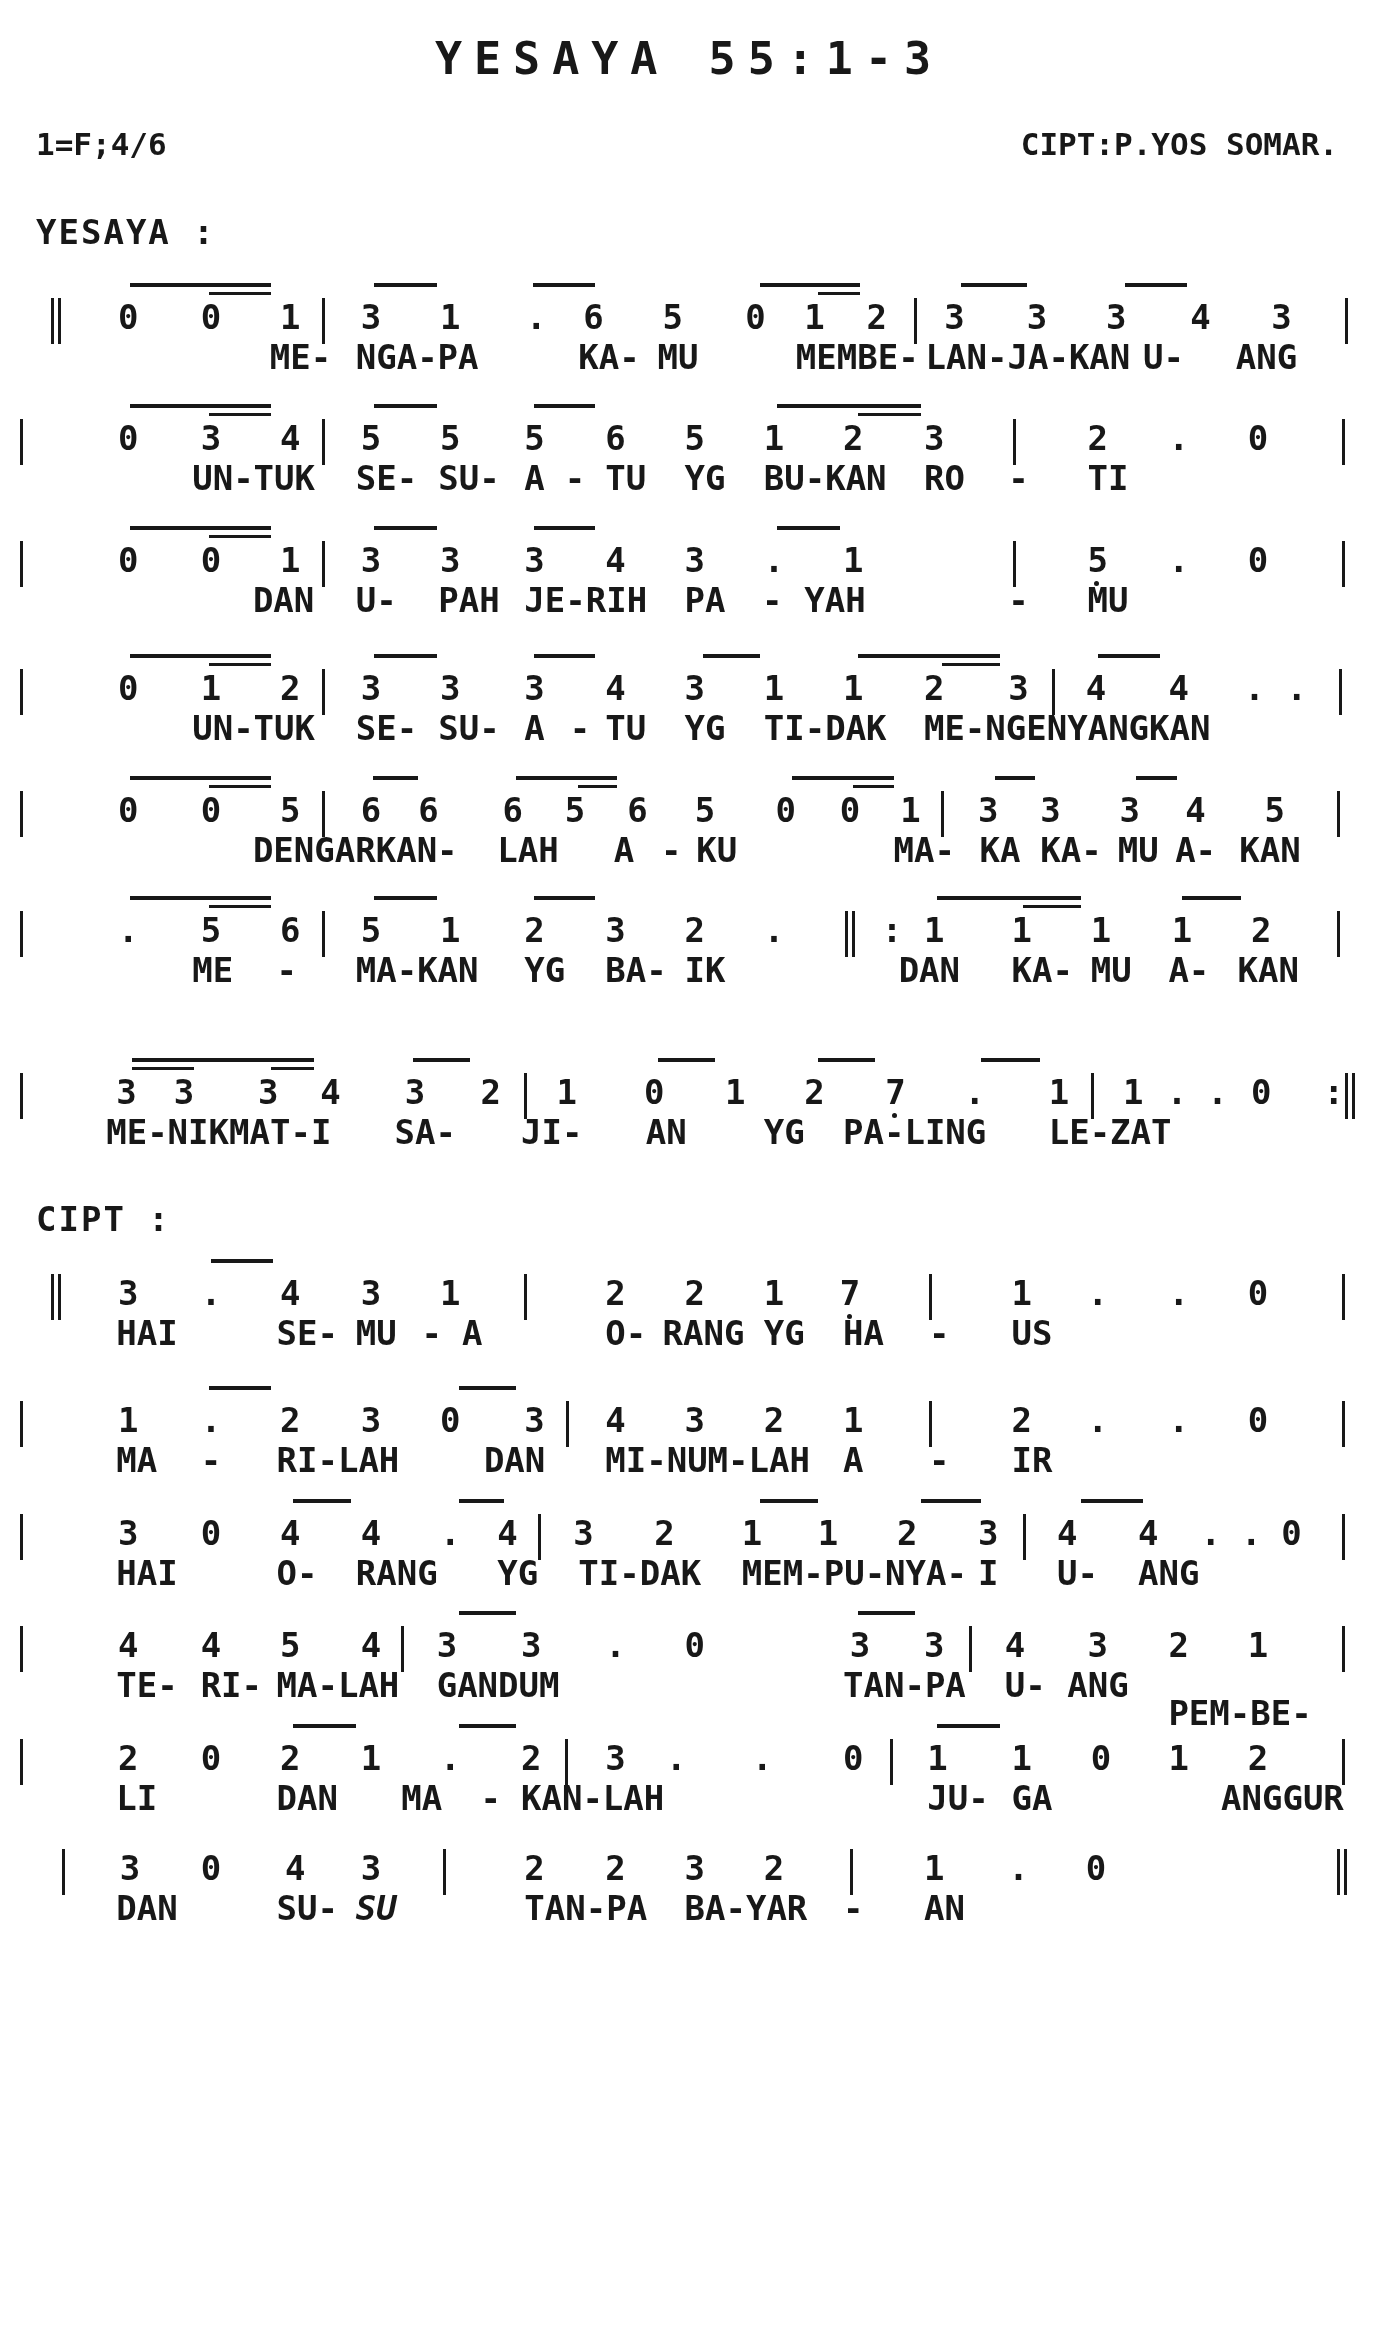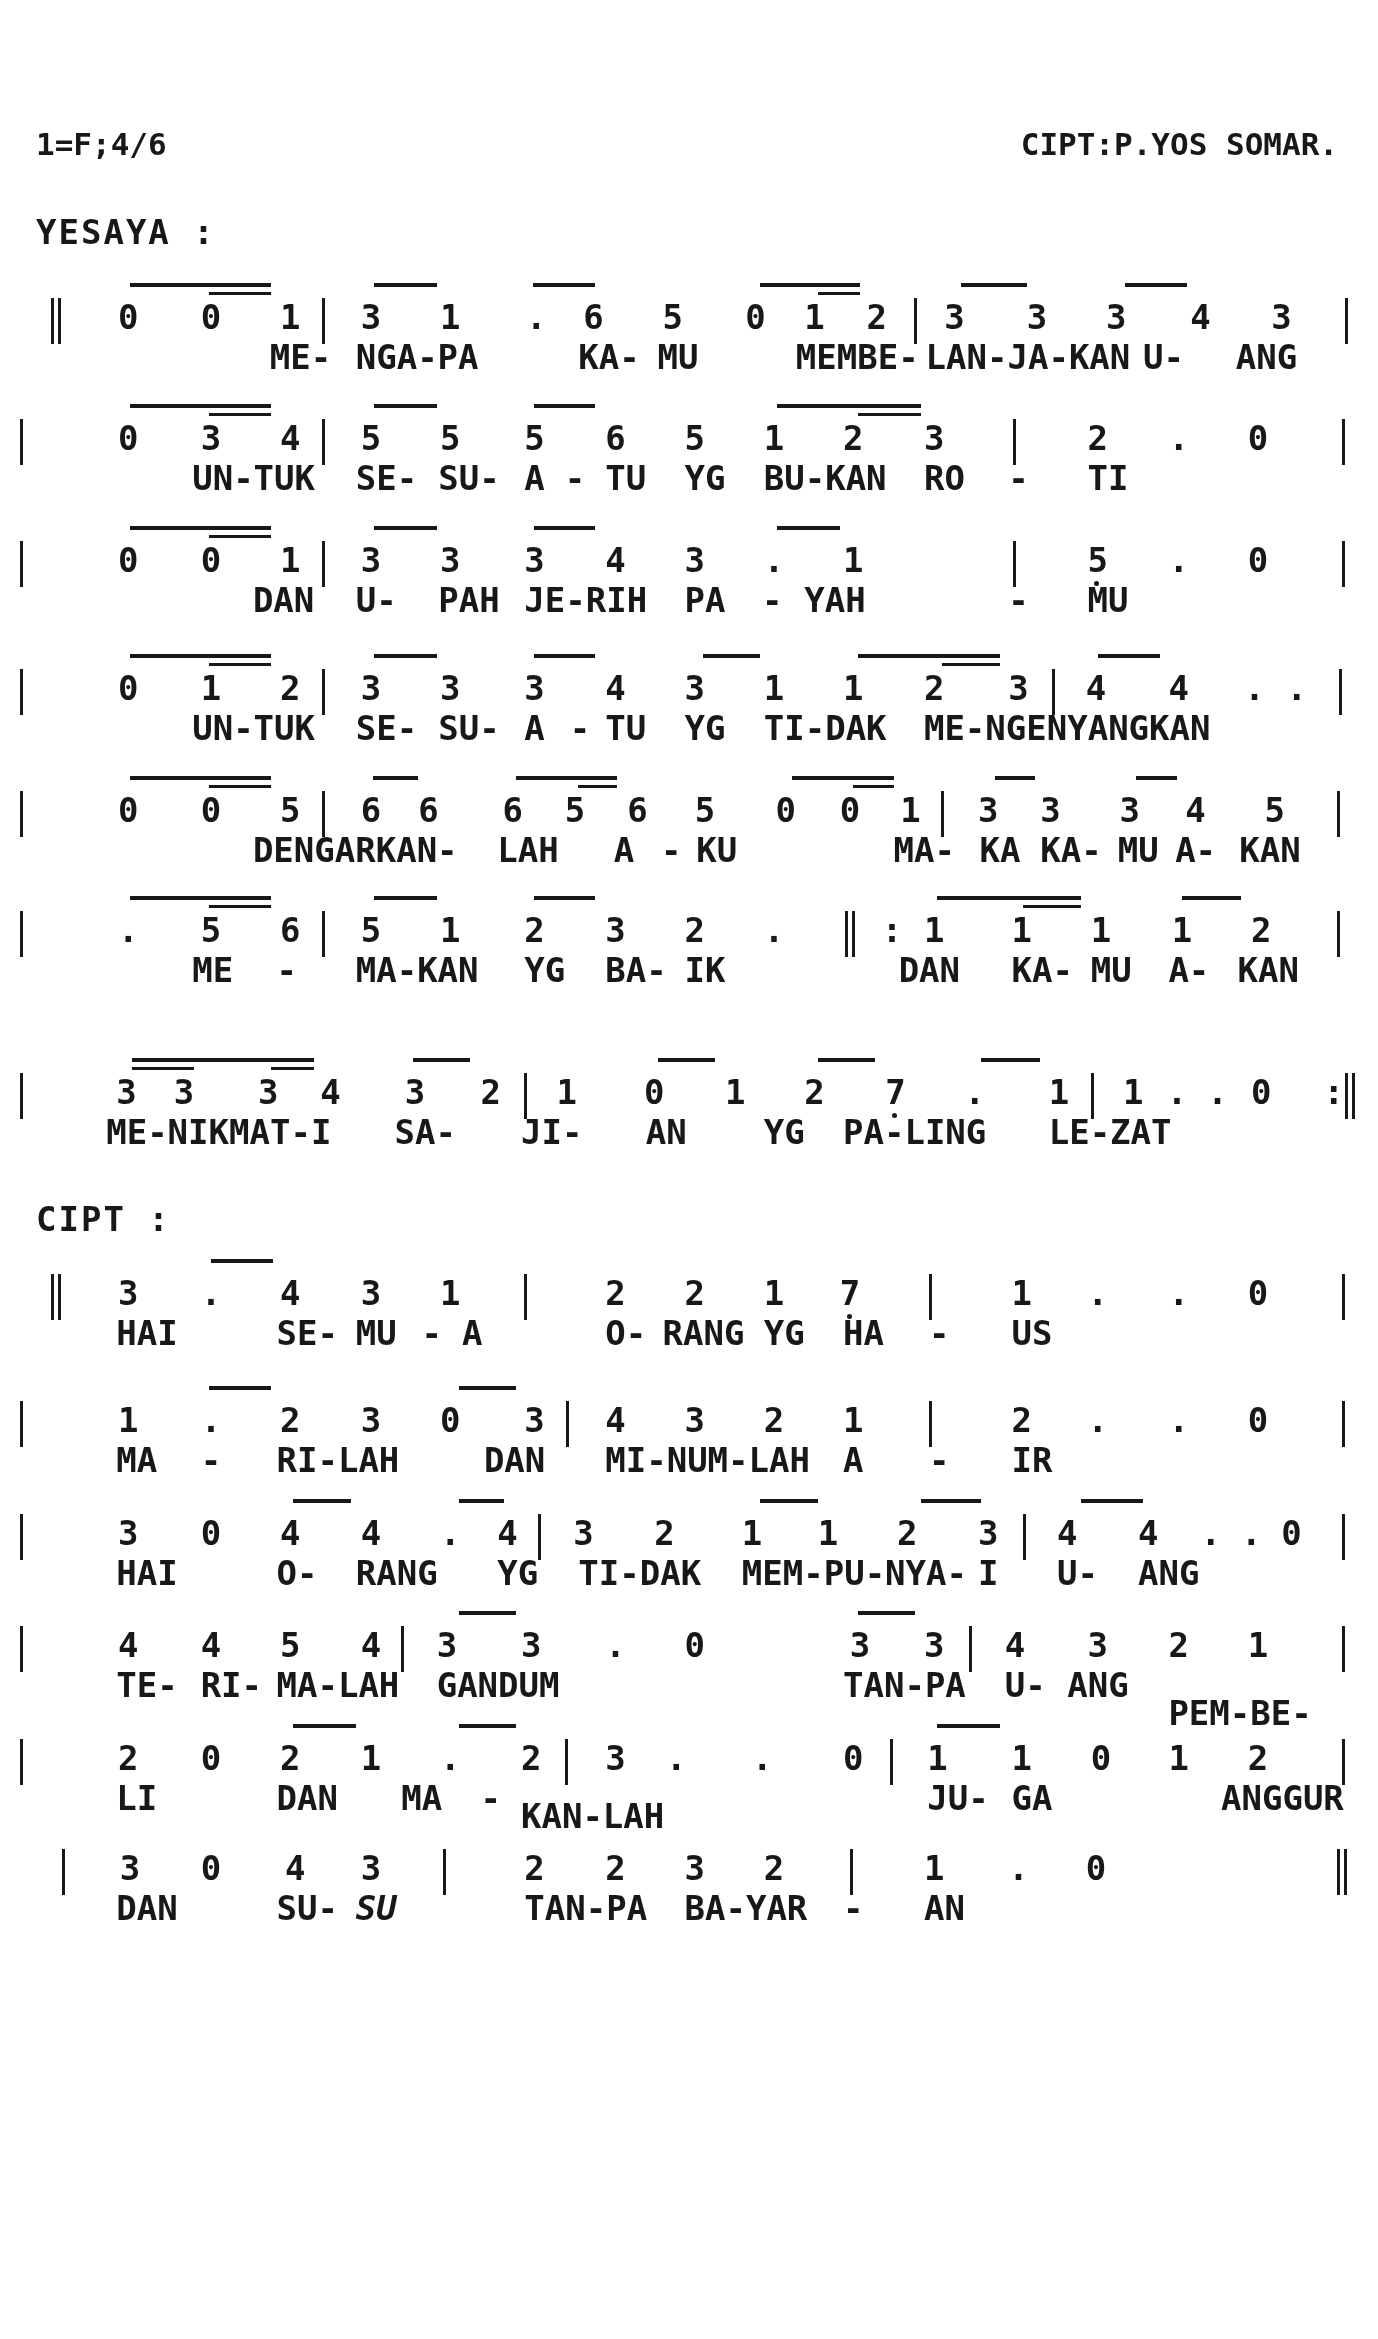--- a/index.html
+++ b/index.html
@@ -22,20 +22,21 @@
   .bar{position:absolute;top:-9px;width:3px;height:46px;background:#181818;}
   .dbar{position:absolute;top:-9px;width:10px;height:46px;border-left:3px solid #181818;border-right:3px solid #181818;box-sizing:border-box;}
   .beam{position:absolute;height:4px;background:#181818;}
   .beam.r1{height:3px;}
   .ldot{position:absolute;width:5px;height:5px;border-radius:50%;background:#181818;}
 </style>
 </head>
 <body>
 
 <div id="sheet">
+  <div class="title">YESAYA 55:1-3</div>
   <div class="meta-left">1=F;4/6</div>
   <div class="meta-right">CIPT:P.YOS SOMAR.</div>
   <div class="sec refren">YESAYA :</div>
   <div class="sec bait">CIPT :</div>
   <div id="lines">
       <div class="line" style="top: 307px;">
         <div class="beam" style="left: 129.822px; width: 141.624px; top: -24px;"></div>
         <div class="beam r1" style="left: 209.064px; width: 62.382px; top: -15px;"></div>
         <div class="beam" style="left: 374.292px; width: 62.382px; top: -24px;"></div>
         <div class="beam" style="left: 532.776px; width: 62.382px; top: -24px;"></div>
@@ -452,21 +453,21 @@
         <div class="note" style="left: 927.3px;">1</div>
         <div class="note" style="left: 1011.6px;">1</div>
         <div class="note" style="left: 1090.84px;">0</div>
         <div class="note" style="left: 1168.4px;">1</div>
         <div class="note" style="left: 1247.64px;">2</div>
         <div class="bar" style="left: 1342.06px;"></div>
         <div class="lyr" style="left: 116.334px;">LI</div>
         <div class="lyr" style="left: 276.504px;">DAN</div>
         <div class="lyr" style="left: 401.268px;">MA</div>
         <div class="lyr" style="left: 480.51px;">-</div>
-        <div class="lyr" style="left: 520.974px; margin-top: 18px;">KAN-LAH</div>
+        <div class="lyr" style="left: 520.974px;">KAN-LAH</div>
         <div class="lyr" style="left: 927.3px;">JU-</div>
         <div class="lyr" style="left: 1011.6px;">GA</div>
         <div class="lyr" style="left: 1221px; text-align: center;">ANGGUR</div>
       </div>
       <div class="line" style="top: 1858px;">
         <div class="bar" style="left: 62.382px;"></div>
         <div class="note" style="left: 119.706px;">3</div>
         <div class="note" style="left: 200.634px;">0</div>
         <div class="note" style="left: 284.934px;">4</div>
         <div class="note" style="left: 360.804px;">3</div>

